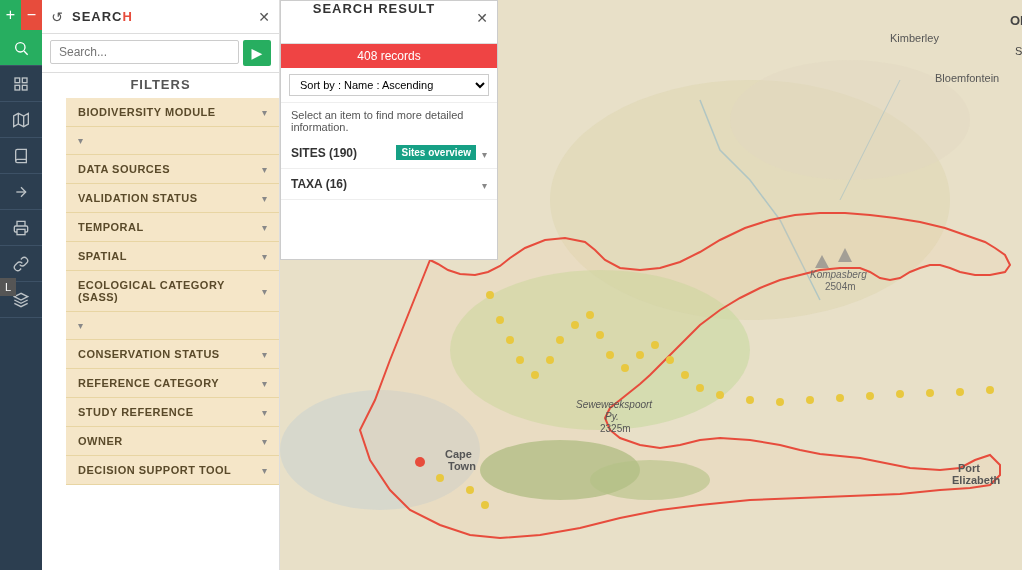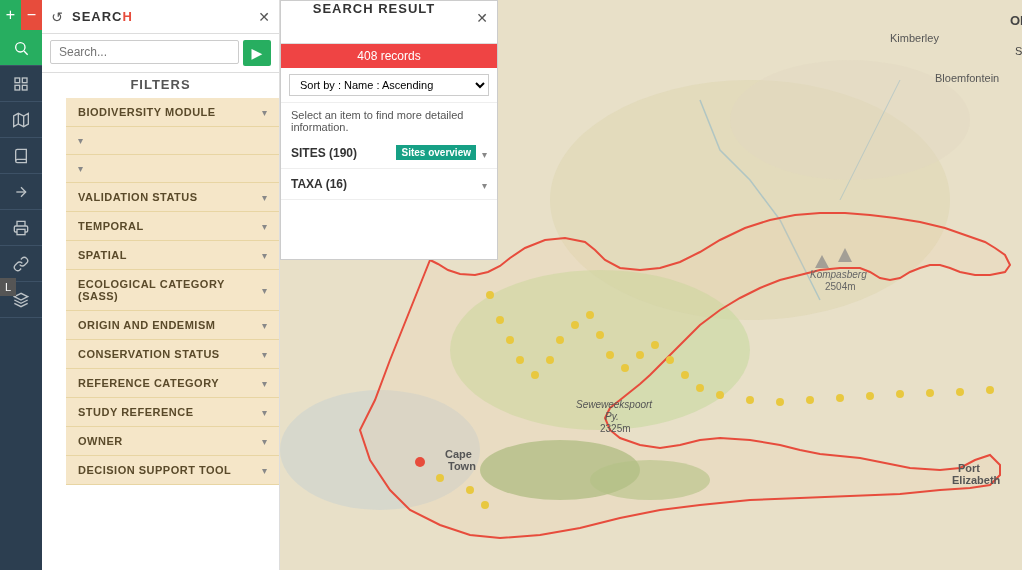--- a/index.html
+++ b/index.html
@@ -472,40 +472,40 @@
   <div class="filters-title">FILTERS</div>
   <div class="scroll-area">
     <div class="filter-item">
       <span class="filter-item-label">BIODIVERSITY MODULE</span>
       <span class="filter-item-arrow">▾</span>
     </div>
     <div class="filter-item">
       <span class="filter-item-arrow">▾</span>
     </div>
     <div class="filter-item">
+      <span class="filter-item-label">DATA SOURCES</span>
       <span class="filter-item-arrow">▾</span>
     </div>
     <div class="filter-item">
       <span class="filter-item-label">VALIDATION STATUS</span>
       <span class="filter-item-arrow">▾</span>
     </div>
     <div class="filter-item">
       <span class="filter-item-label">TEMPORAL</span>
       <span class="filter-item-arrow">▾</span>
     </div>
     <div class="filter-item">
       <span class="filter-item-label">SPATIAL</span>
       <span class="filter-item-arrow">▾</span>
     </div>
     <div class="filter-item">
       <span class="filter-item-label">ECOLOGICAL CATEGORY (SASS)</span>
       <span class="filter-item-arrow">▾</span>
     </div>
     <div class="filter-item">
-      <span class="filter-item-label">ORIGIN AND ENDEMISM</span>
       <span class="filter-item-arrow">▾</span>
     </div>
     <div class="filter-item">
       <span class="filter-item-label">CONSERVATION STATUS</span>
       <span class="filter-item-arrow">▾</span>
     </div>
     <div class="filter-item">
       <span class="filter-item-label">REFERENCE CATEGORY</span>
       <span class="filter-item-arrow">▾</span>
     </div>

